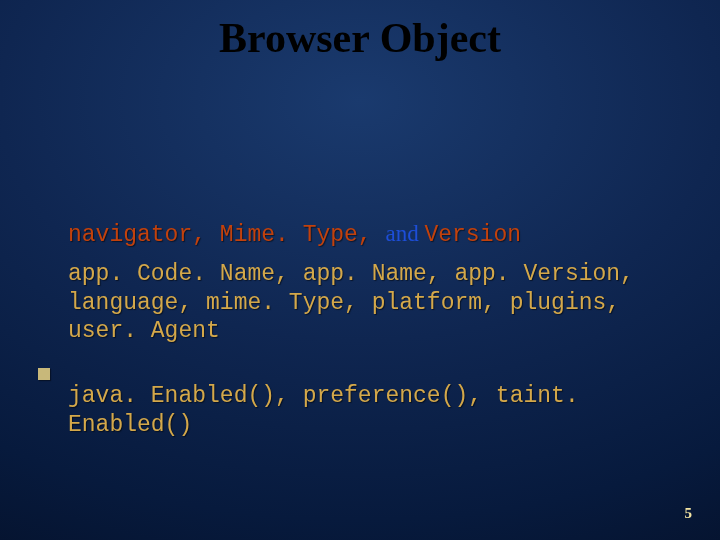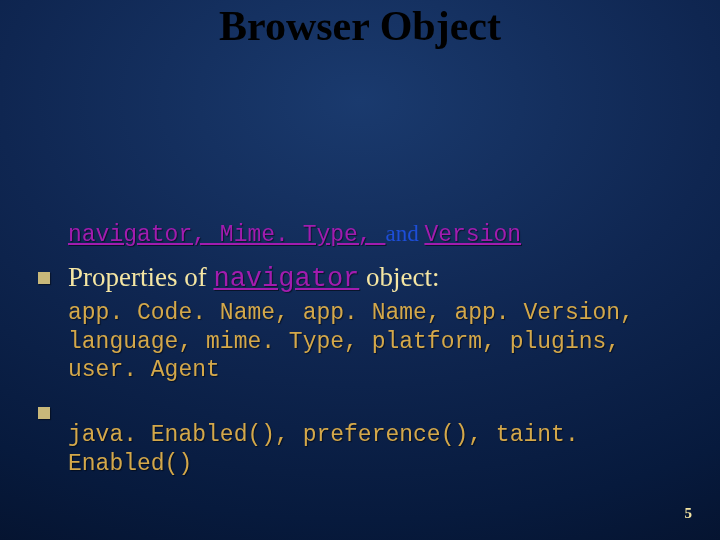--- a/index.html
+++ b/index.html
@@ -13,21 +13,21 @@
     background: radial-gradient(ellipse 900px 600px at 360px 100px, #1a3a6e 0%, #0f2651 40%, #071a3d 70%, #030d22 100%);
     font-family: "Times New Roman", Times, serif;
     color: #f5e6a3;
     position: relative;
   }
   .title {
     text-align: center;
     color: #000;
     font-size: 42px;
     font-weight: bold;
-    padding-top: 2px;
+    padding-top: 14px;
   }
   .content {
     position: absolute;
     top: 220px;
     left: 38px;
     right: 28px;
   }
   .bullet-row {
     display: flex;
     align-items: flex-start;
@@ -51,23 +51,22 @@
     margin-left: 30px;
     font-size: 23px;
     line-height: 1.25;
     color: #d4a84a;
     font-family: "Courier New", Courier, monospace;
     margin-bottom: 10px;
     text-shadow: 1px 1px 1px rgba(0,0,0,0.5);
   }
   .code {
     font-family: "Courier New", Courier, monospace;
-    color: #a21caf;
+    color: #c2410c;
     text-shadow: 1px 1px 1px rgba(0,0,0,0.5);
-    text-decoration: underline;
   }
   .serif-and {
     font-family: "Times New Roman", Times, serif;
     color: #1d4ed8;
     text-shadow: none;
   }
   .slide-number {
     position: absolute;
     bottom: 18px;
     right: 28px;
@@ -80,26 +79,20 @@
 <body>
 
 <div class="title">Browser Object</div>
 
 <div class="content">
 
   <div class="sub-text">
     <span class="code">navigator, Mime. Type, </span><span class="serif-and">and </span><span class="code">Version</span>
   </div>
 
-  <div class="bullet-row">
-    <div class="bullet"></div>
-    <div class="bullet-text">
-      <span>Properties of </span><span class="code">navigator</span><span> object:</span>
-    </div>
-  </div>
   <div class="sub-text">app. Code. Name, app. Name, app. Version, language, mime. Type, platform, plugins, user. Agent</div>
 
   <div class="bullet-row">
     <div class="bullet"></div>
   </div>
   <div class="sub-text">java. Enabled(), preference(), taint. Enabled()</div>
 
 </div>
 
 <div class="slide-number">5</div>

